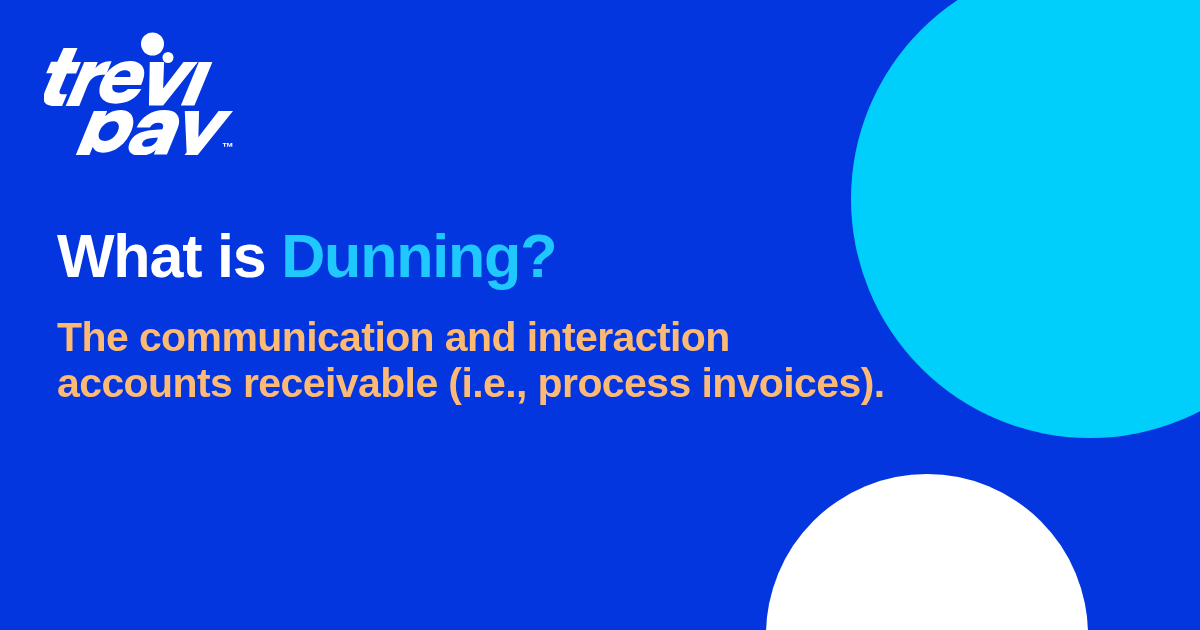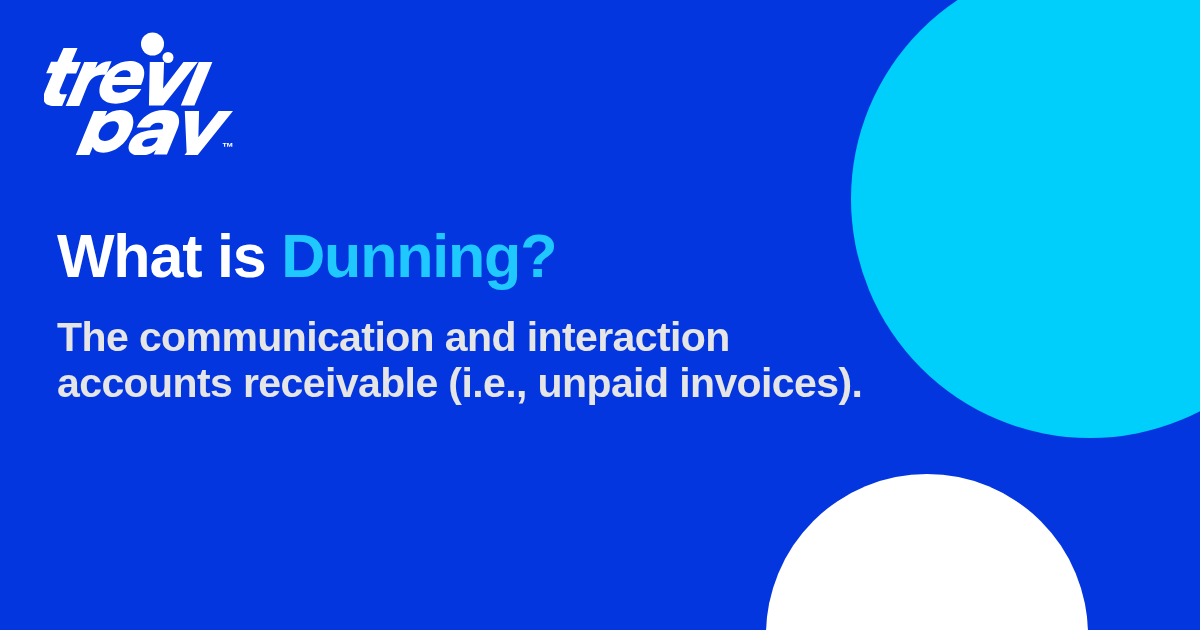--- a/index.html
+++ b/index.html
@@ -72,21 +72,21 @@
   .headline .accent { color: #1FC9FF; }
 
   .body-copy {
     margin: 0;
     padding-top: 26px;
     font-family: "Liberation Sans", sans-serif;
     font-size: 41px;
     font-weight: bold;
     line-height: 46px;
     letter-spacing: -0.6px;
-    color: #e5e5e5;
+    color: #fdba74;
   }
   .body-copy .line { display: block; white-space: nowrap; }
 </style>
 </head>
 <body>
 
 <div class="canvas">
 
   <div class="shape cyan-circle"></div>
   <div class="shape white-circle"></div>
@@ -124,18 +124,18 @@
       </g>
     </svg>
   </div>
 
   <div class="content">
 
     <h1 class="headline"><span>What is </span><span class="accent">Dunning?</span></h1>
 
     <p class="body-copy">
       <span class="line">The communication and interaction</span>
-      <span class="line">accounts receivable (i.e., unpaid invoices).</span>
+      <span class="line">accounts receivable (i.e., process invoices).</span>
     </p>
 
   </div>
 
 </div>
 
 </body></html>

